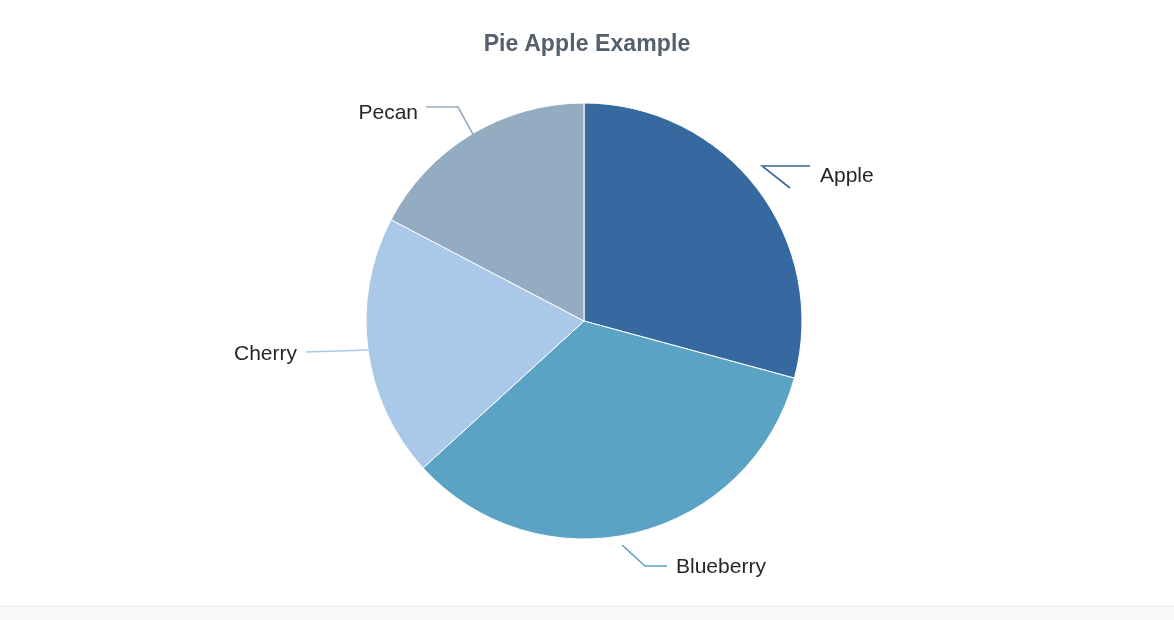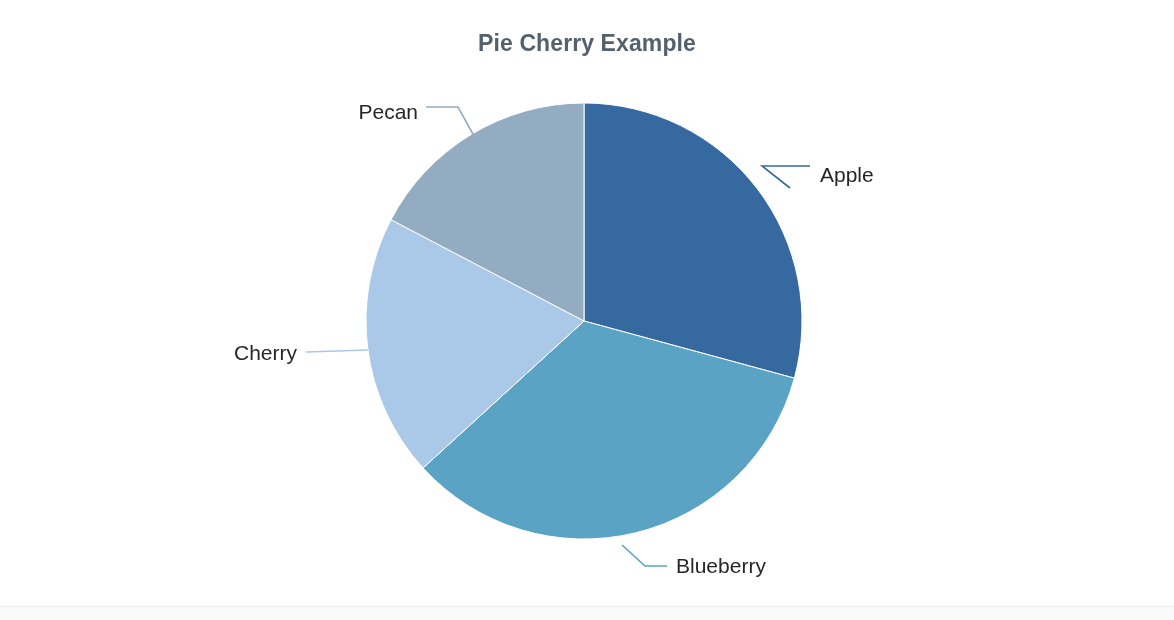--- a/index.html
+++ b/index.html
@@ -45,21 +45,21 @@
     left:0; top:607px;
     width:1174px; height:13px;
     background:#fafafa;
   }
 </style>
 </head>
 <body>
 
 <div id="page">
 
-  <div id="chart-title">Pie Cherry Example</div>
+  <div id="chart-title">Pie Apple Example</div>
 
   <div id="chart-area">
     <svg id="chart-svg" width="1174" height="610" viewBox="0 0 1174 610">
       <g id="pie-slices">
           <path d="M 584 321 L 584.00 103.00 A 218 218 0 0 1 794.37 378.16 Z" fill="#36699f" stroke="#ffffff" stroke-width="1"></path>
           <path d="M 584 321 L 794.37 378.16 A 218 218 0 0 1 423.02 468.00 Z" fill="#5ba3c4" stroke="#ffffff" stroke-width="1"></path>
           <path d="M 584 321 L 423.02 468.00 A 218 218 0 0 1 390.98 219.66 Z" fill="#aac9e8" stroke="#ffffff" stroke-width="1"></path>
           <path d="M 584 321 L 390.98 219.66 A 218 218 0 0 1 584.00 103.00 Z" fill="#94acc2" stroke="#ffffff" stroke-width="1"></path>
         </g>
       <g id="pie-leaders">

